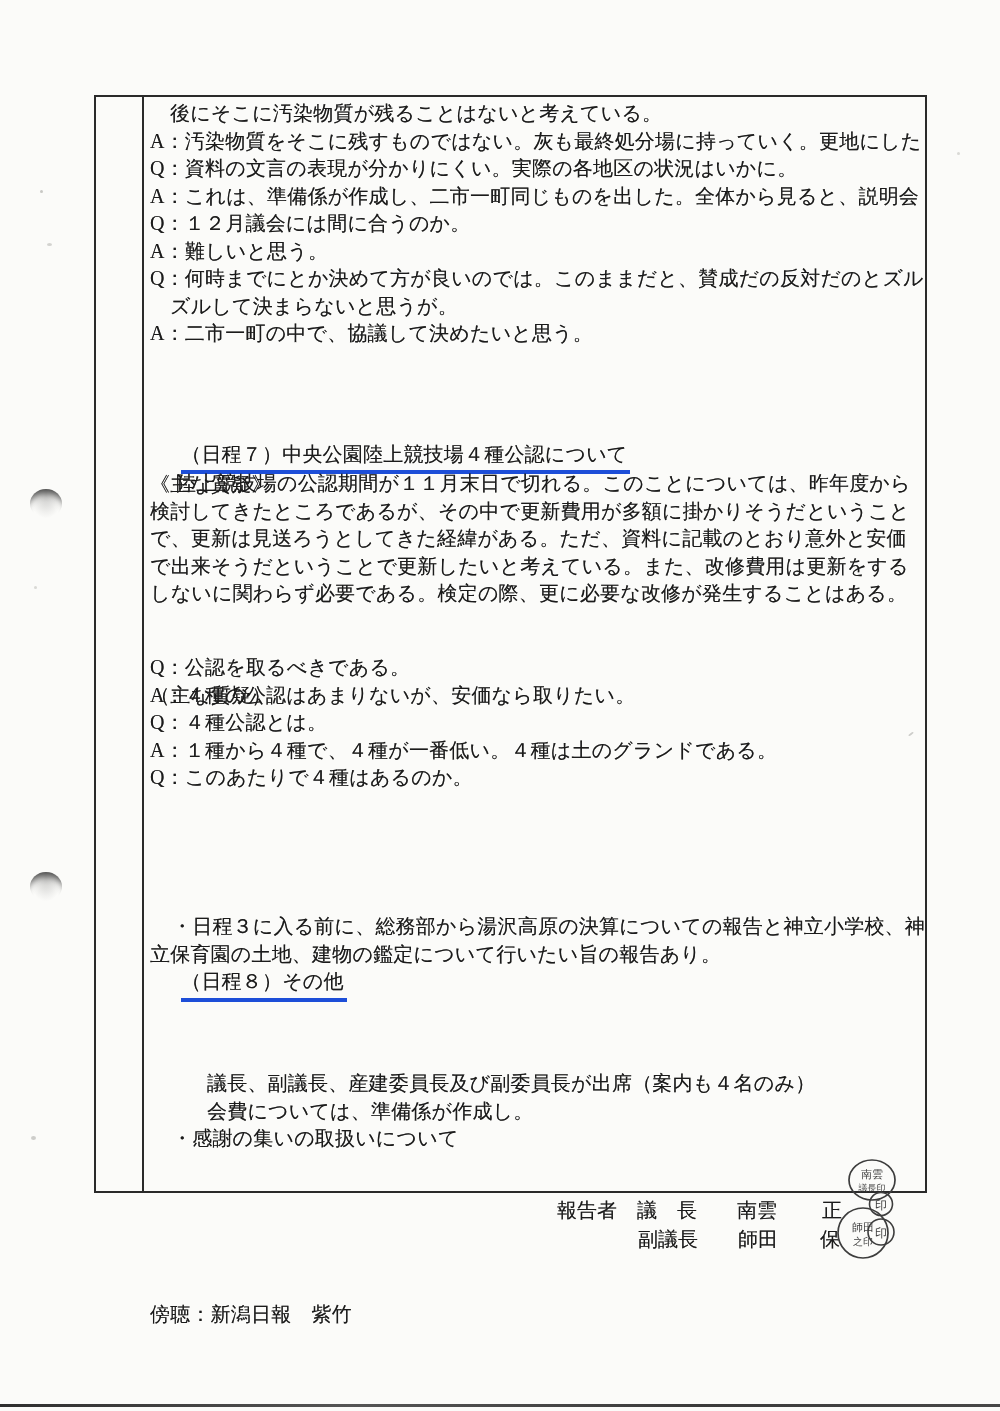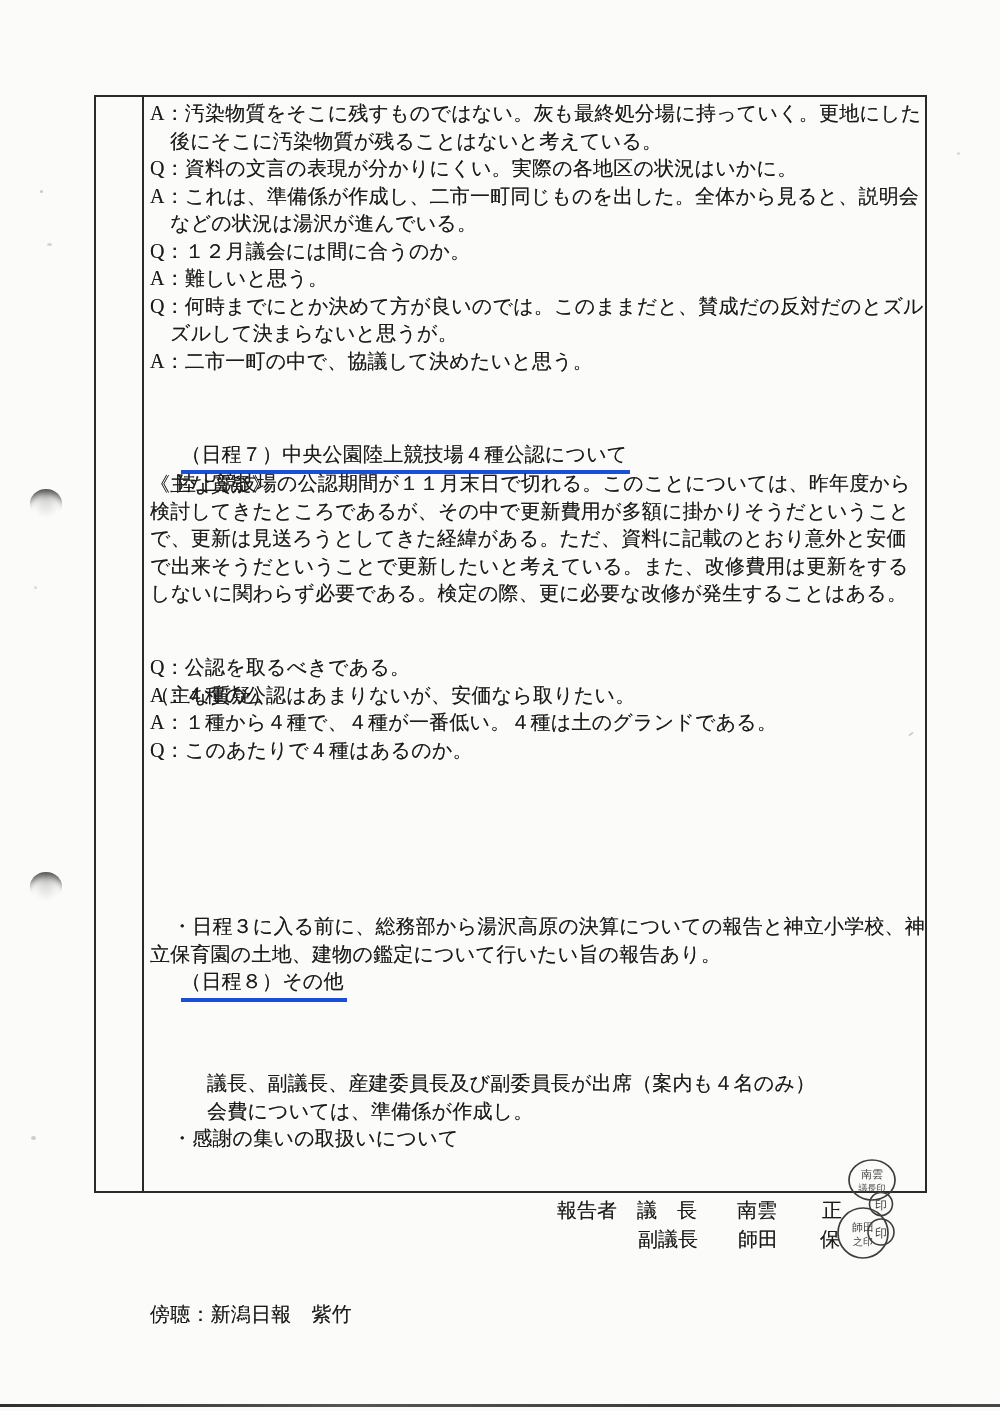--- a/index.html
+++ b/index.html
@@ -53,25 +53,24 @@
   svg text{font-family:"Liberation Serif","DejaVu Serif",serif;fill:#3d3d3d;}
 </style>
 </head>
 <body>
 
 <div class="doc-box">
   <div class="inner-rule"></div>
   <div class="content">
 
     <div class="block" style="top:3px">
+      <div class="line qa-cont">後にそこに汚染物質が残ることはないと考えている。</div>
       <div class="line">A：汚染物質をそこに残すものではない。灰も最終処分場に持っていく。更地にした</div>
-      <div class="line qa-cont">後にそこに汚染物質が残ることはないと考えている。</div>
       <div class="line">Q：資料の文言の表現が分かりにくい。実際の各地区の状況はいかに。</div>
       <div class="line">A：これは、準備係が作成し、二市一町同じものを出した。全体から見ると、説明会</div>
-      <div class="line qa-cont">などの状況は湯沢が進んでいる。</div>
       <div class="line">Q：１２月議会には間に合うのか。</div>
       <div class="line">A：難しいと思う。</div>
       <div class="line">Q：何時までにとか決めて方が良いのでは。このままだと、賛成だの反対だのとズル</div>
       <div class="line qa-cont">ズルして決まらないと思うが。</div>
       <div class="line">A：二市一町の中で、協議して決めたいと思う。</div>
     </div>
 
     <div class="block line" style="top:316px">
       <span class="u">（日程７）中央公園陸上競技場４種公認について</span>
     </div>
@@ -84,20 +83,21 @@
       <div class="line">で、更新は見送ろうとしてきた経緯がある。ただ、資料に記載のとおり意外と安価</div>
       <div class="line">で出来そうだということで更新したいと考えている。また、改修費用は更新をする</div>
       <div class="line">しないに関わらず必要である。検定の際、更に必要な改修が発生することはある。</div>
     </div>
 
     <div class="block line" style="top:530px">（主な質疑）</div>
 
     <div class="block" style="top:557px">
       <div class="line">Q：公認を取るべきである。</div>
       <div class="line">A：４種の公認はあまりないが、安価なら取りたい。</div>
+      <div class="line">Q：４種公認とは。</div>
       <div class="line">A：１種から４種で、４種が一番低い。４種は土のグランドである。</div>
       <div class="line">Q：このあたりで４種はあるのか。</div>
     </div>
 
     <div class="block line" style="top:761px">
       <span class="u">（日程８）その他</span>
     </div>
 
     <div class="block" style="top:816px">
       <div class="line bullet-first">・日程３に入る前に、総務部から湯沢高原の決算についての報告と神立小学校、神</div>

